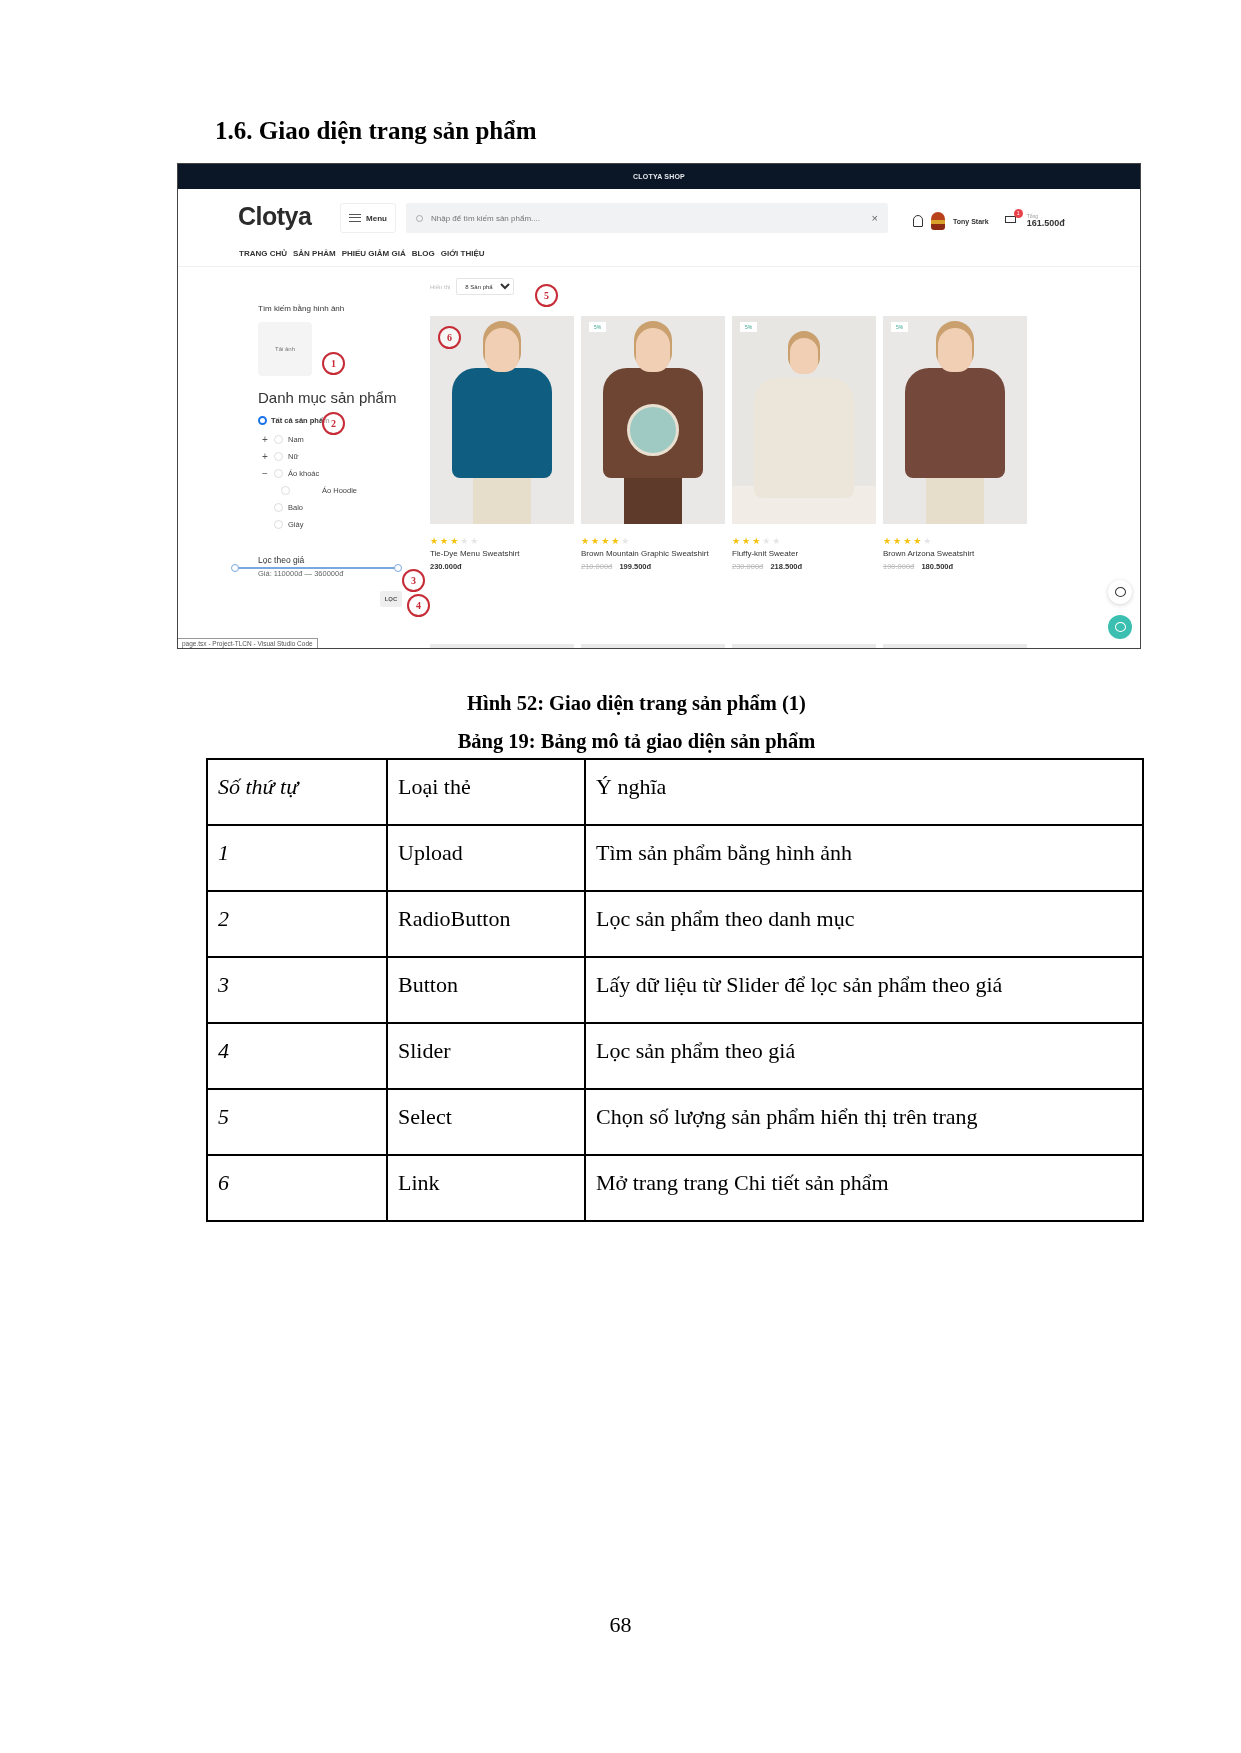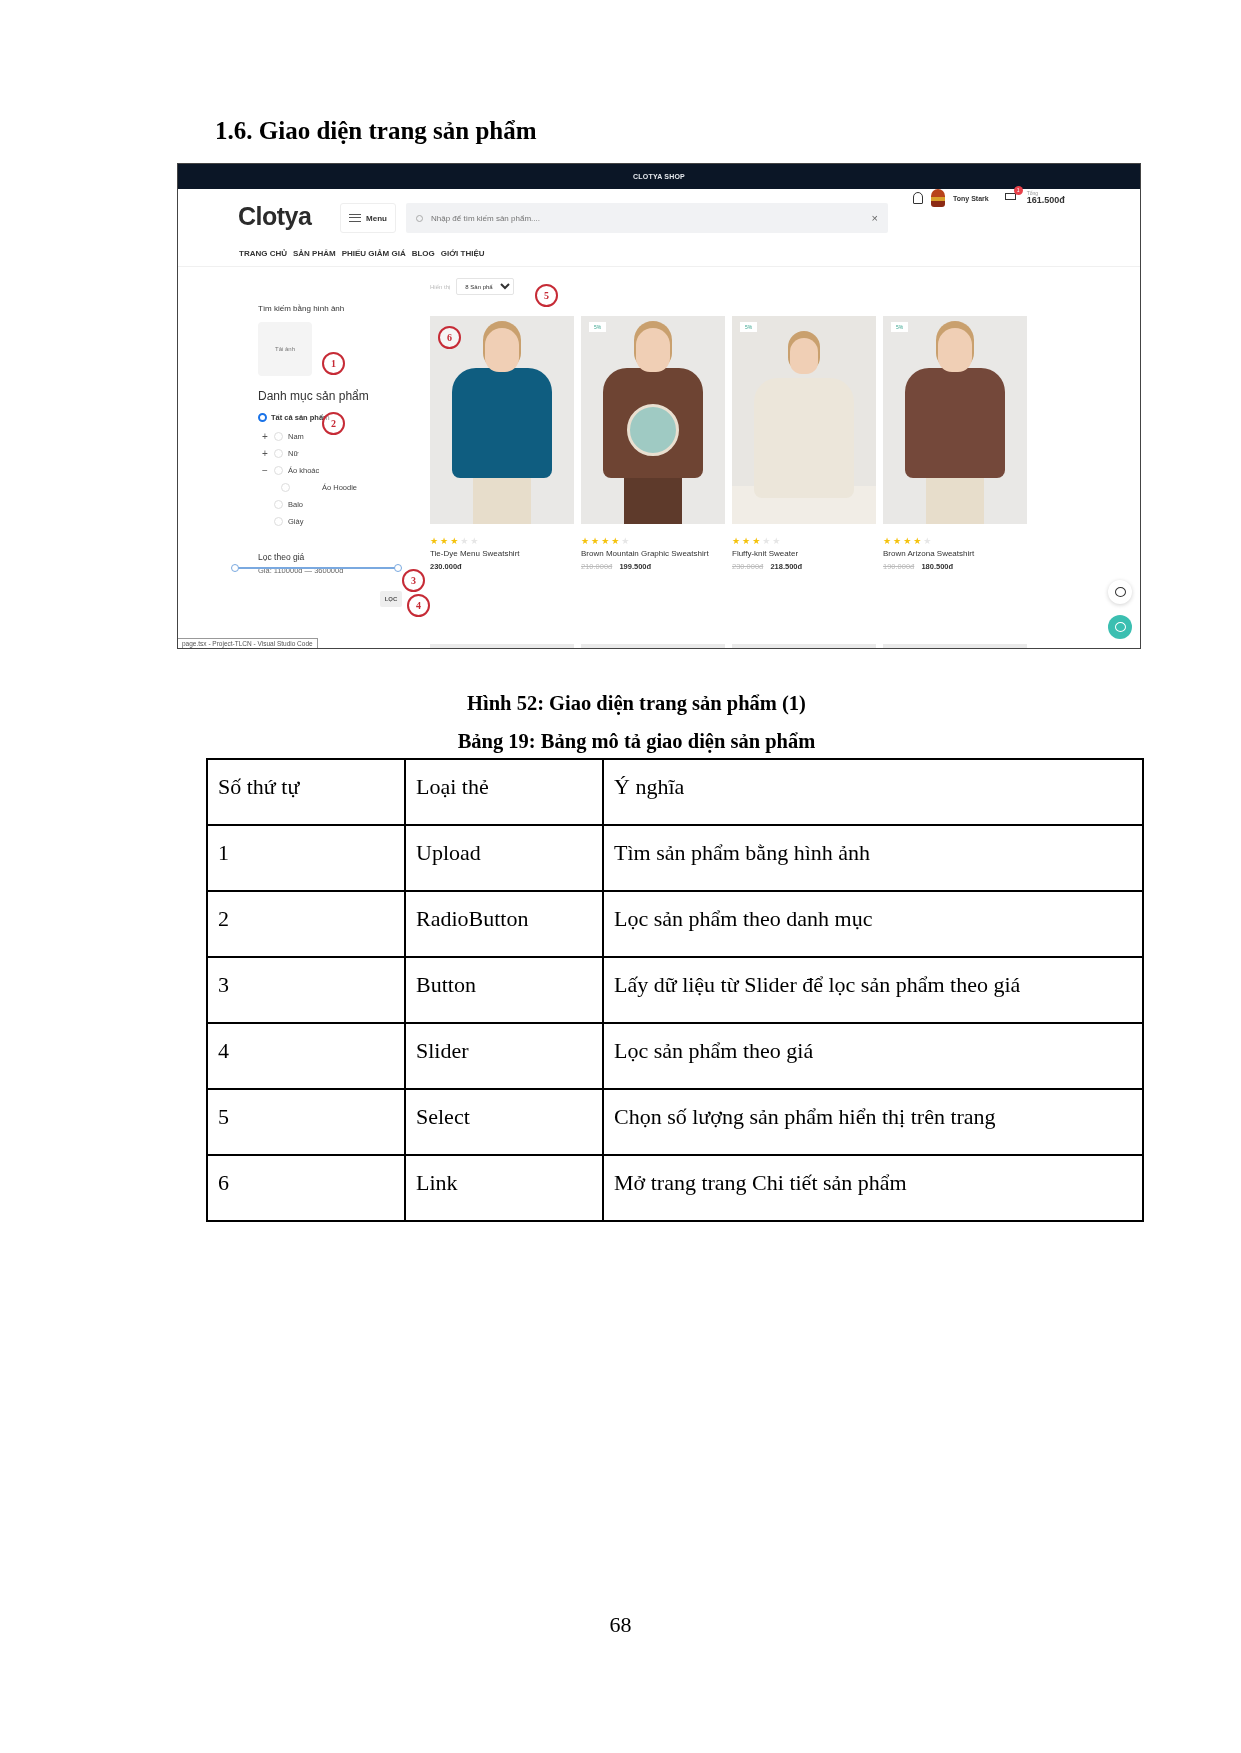--- a/index.html
+++ b/index.html
@@ -13,37 +13,37 @@
   .topbar { height: 25px; background: #0b1626; color: #e6e9ee; font-size: 7px; font-weight: bold; display: flex; align-items: center; justify-content: center; letter-spacing: 0.2px; }
   .header { position: relative; height: 52px; }
   .logo { position: absolute; left: 60px; top: 13px; font-size: 25px; font-weight: bold; color: #2b2b2b; letter-spacing: -0.5px; }
   .menu-btn { position: absolute; left: 162px; top: 14px; width: 56px; height: 30px; border: 1px solid #eee; border-radius: 3px; background: #fff; display: flex; align-items: center; justify-content: center; gap: 5px; font-size: 8px; font-weight: bold; color: #333; }
   .menu-btn .bars { width: 12px; height: 8px; border-top: 1.5px solid #555; border-bottom: 1.5px solid #555; position: relative; }
   .menu-btn .bars::after { content: ""; position: absolute; left: 0; right: 0; top: 2px; border-top: 1.5px solid #555; }
   .search { position: absolute; left: 228px; top: 14px; width: 482px; height: 30px; background: #f1f2f4; border-radius: 2px; display: flex; align-items: center; padding: 0 10px; }
   .search .mag { width: 7px; height: 7px; border: 1px solid #aaa; border-radius: 50%; margin-right: 8px; position: relative; }
   .search input { border: none; background: transparent; font-size: 8px; color: #999; flex: 1; outline: none; font-family: "Liberation Sans", sans-serif; }
   .search .clear { font-size: 11px; color: #666; }
-  .hdr-right { position: absolute; left: 735px; top: 0; display: flex; align-items: center; gap: 8px; }
+  .hdr-right { position: absolute; left: 735px; top: 23px; display: flex; align-items: center; gap: 8px; }
   .bell { width: 10px; height: 12px; border: 1.5px solid #333; border-radius: 5px 5px 1px 1px; }
   .avatar { width: 14px; height: 18px; background: linear-gradient(#b8431b 45%, #d9a02c 45%, #d9a02c 65%, #8c2a14 65%); border-radius: 7px 7px 3px 3px; }
   .user-name { font-size: 7px; font-weight: bold; color: #333; }
   .cart { position: relative; width: 16px; height: 14px; margin-left: 6px; }
   .cart .basket { position: absolute; left: 2px; top: 2px; width: 11px; height: 7px; border: 1.5px solid #333; border-top-width: 1.5px; }
   .cart .badge { position: absolute; right: -4px; top: -5px; width: 9px; height: 9px; background: #e8414a; border-radius: 50%; color: #fff; font-size: 5px; text-align: center; line-height: 9px; }
   .cart-total { display: flex; flex-direction: column; line-height: 1; }
   .cart-total .lbl { font-size: 5px; color: #999; }
   .cart-total .amt { font-size: 9px; font-weight: bold; color: #333; }
   .nav { height: 26px; display: flex; gap: 6px; padding-left: 61px; align-items: center; border-bottom: 1px solid #f0f0f0; }
   .nav a { font-size: 8px; font-weight: bold; color: #333; text-decoration: none; }
 
   .sidebar { position: absolute; left: 80px; top: 140px; width: 150px; font-size: 7.5px; color: #444; }
   .sb-title { font-size: 8px; color: #333; }
   .upload-box { width: 54px; height: 54px; background: #f4f4f4; border-radius: 4px; margin-top: 9px; display: flex; align-items: center; justify-content: center; font-size: 6px; color: #777; }
-  .cat-title { margin-top: 13px; font-size: 12px; color: #333; }
+  .cat-title { margin-top: 13px; font-size: 15px; color: #333; }
   .radio-row { display: flex; align-items: center; gap: 4px; margin-top: 10px; }
   .radio { width: 9px; height: 9px; border: 1px solid #ddd; border-radius: 50%; background: #fff; display: inline-block; flex-shrink: 0; }
   .radio.checked { border: 2.5px solid #1a73e8; }
   .radio-row.all { font-weight: bold; color: #333; }
   .tree-item { display: flex; align-items: center; gap: 5px; height: 17px; padding-left: 3px; }
   .tree-item .tog { width: 8px; font-size: 10px; color: #555; text-align: center; }
   .tree-item.child { padding-left: 23px; gap: 32px; }
   .tree-item.flat { padding-left: 16px; }
   .price-title { margin-top: 22px; font-size: 8.5px; color: #333; }
   .price-range { margin-top: 4px; font-size: 7.5px; color: #666; }
@@ -82,21 +82,21 @@
   .taskbar-tip { position: absolute; left: 0; top: 474px; font-size: 6.5px; color: #555; background: #fff; border: 1px solid #999; border-left: none; padding: 1px 4px; }
   .next-row { position: absolute; left: 283px; top: 480px; display: flex; gap: 7px; }
   .next-row div { width: 144px; height: 10px; background: #eaeaea; }
 
   
   .caption { position: absolute; left: 16px; width: 1241px; text-align: center; font-weight: bold; font-size: 20.5px; font-family: "Liberation Serif", serif; }
   .cap1 { top: 692px; }
   .cap2 { top: 730px; }
   table.desc { position: absolute; left: 206px; top: 758px; width: 938px; border-collapse: collapse; font-family: "Liberation Serif", serif; font-size: 22px; }
   table.desc td { border: 2.5px solid #000; height: 66px; vertical-align: top; padding: 14px 10px 0 10px; }
-  table.desc td.c1 { width: 198px; }
+  table.desc td.c1 { width: 180px; font-style: italic; }
   table.desc td.c2 { width: 198px; border-radius: 30px; }
   .page-num { position: absolute; left: 0; width: 1241px; top: 1612px; text-align: center; font-size: 22px; font-family: "Liberation Serif", serif; }
 </style>
 </head>
 <body>
 
 <h1 class="section-heading">1.6. Giao diện trang sản phẩm</h1>
 
 <div class="shot">
   <div class="topbar">CLOTYA SHOP</div>

